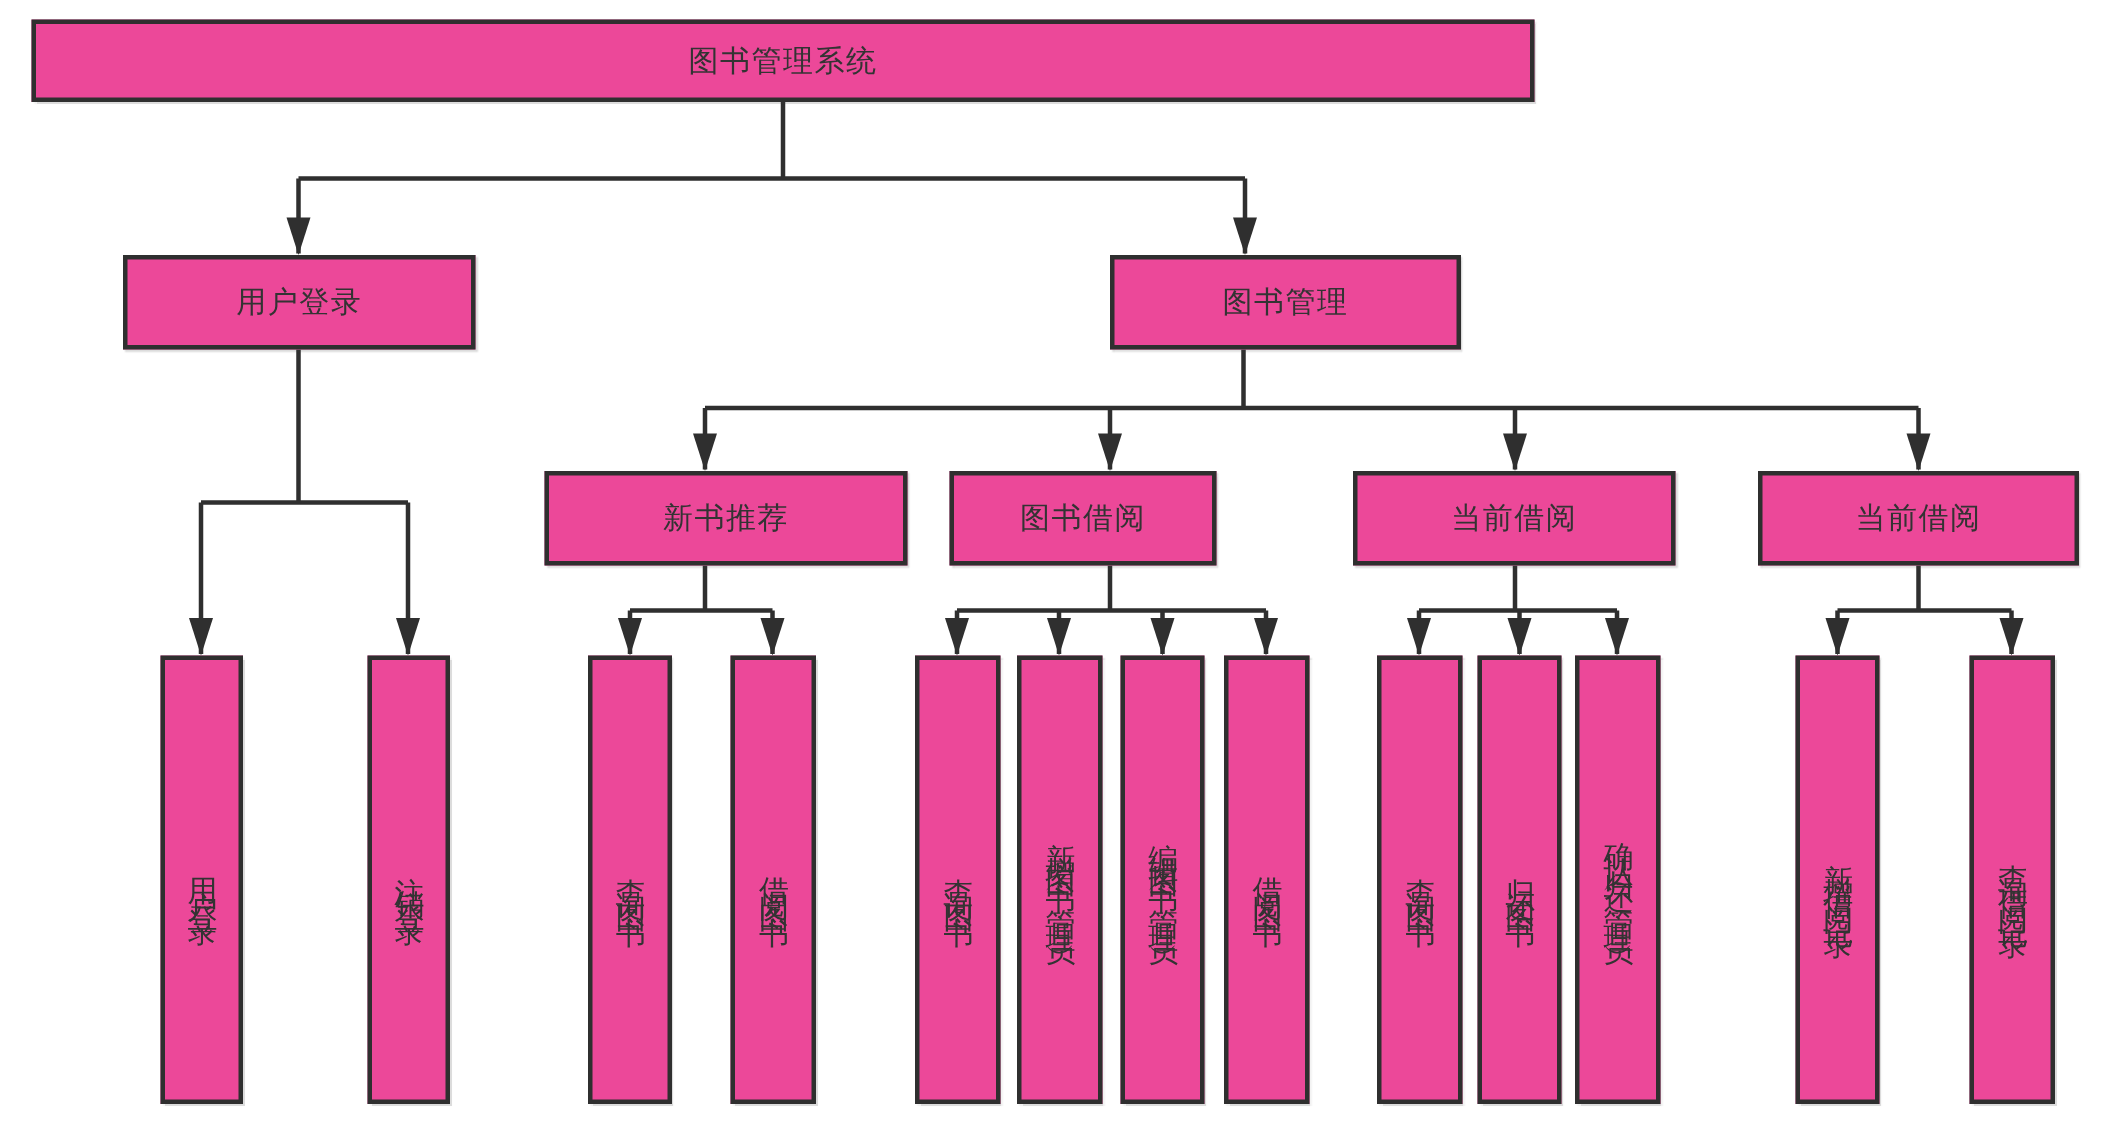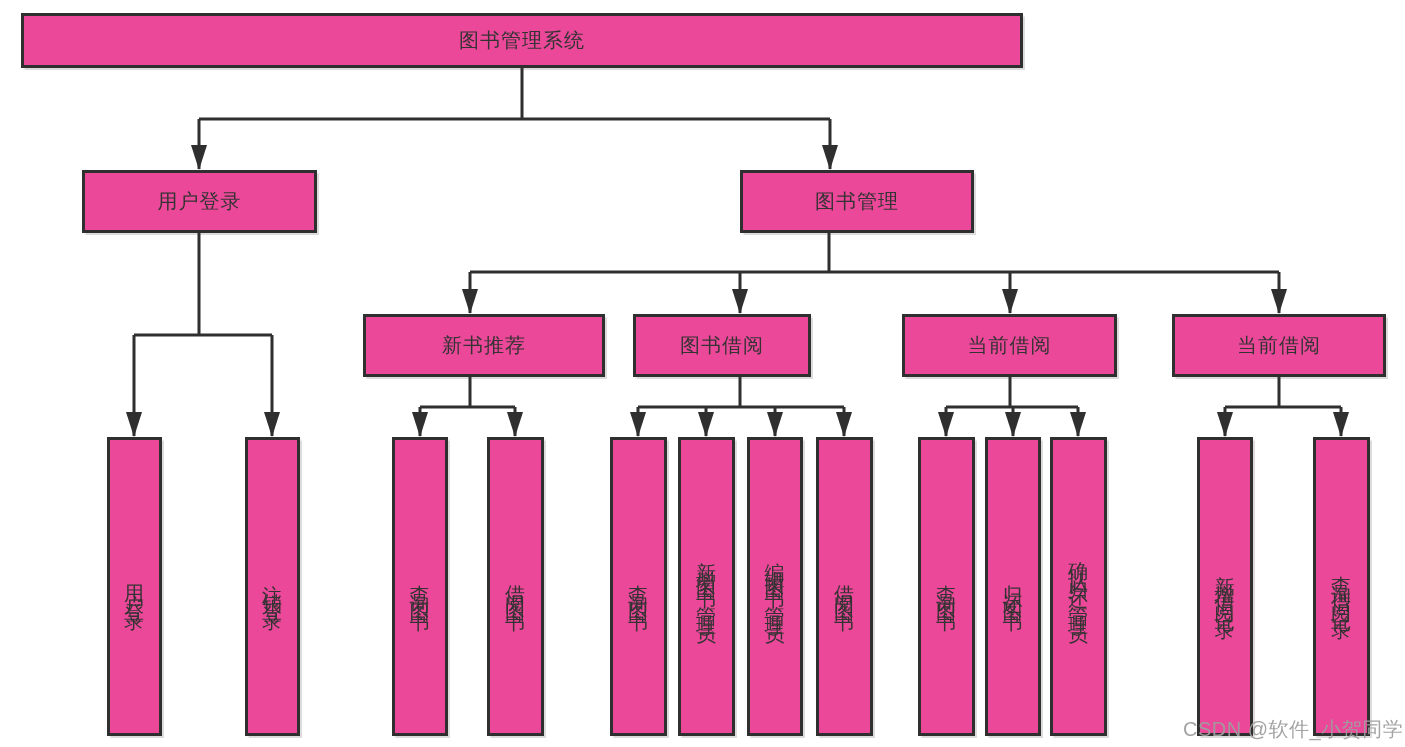--- a/index.html
+++ b/index.html
@@ -170,15 +170,14 @@
     <span class="vtext">确认归还（管理员）</span>
   </div>
 
   <div class="box vbox" style="left:1197px; top:437px; width:56px; height:299px;">
     <span class="vtext">新增借阅记录</span>
   </div>
   <div class="box vbox" style="left:1313px; top:437px; width:57px; height:299px;">
     <span class="vtext">查询借阅记录</span>
   </div>
 
-  <div class="watermark">CSDN @软件_小贺同学</div>
 
 </div>
 
 </body></html>

